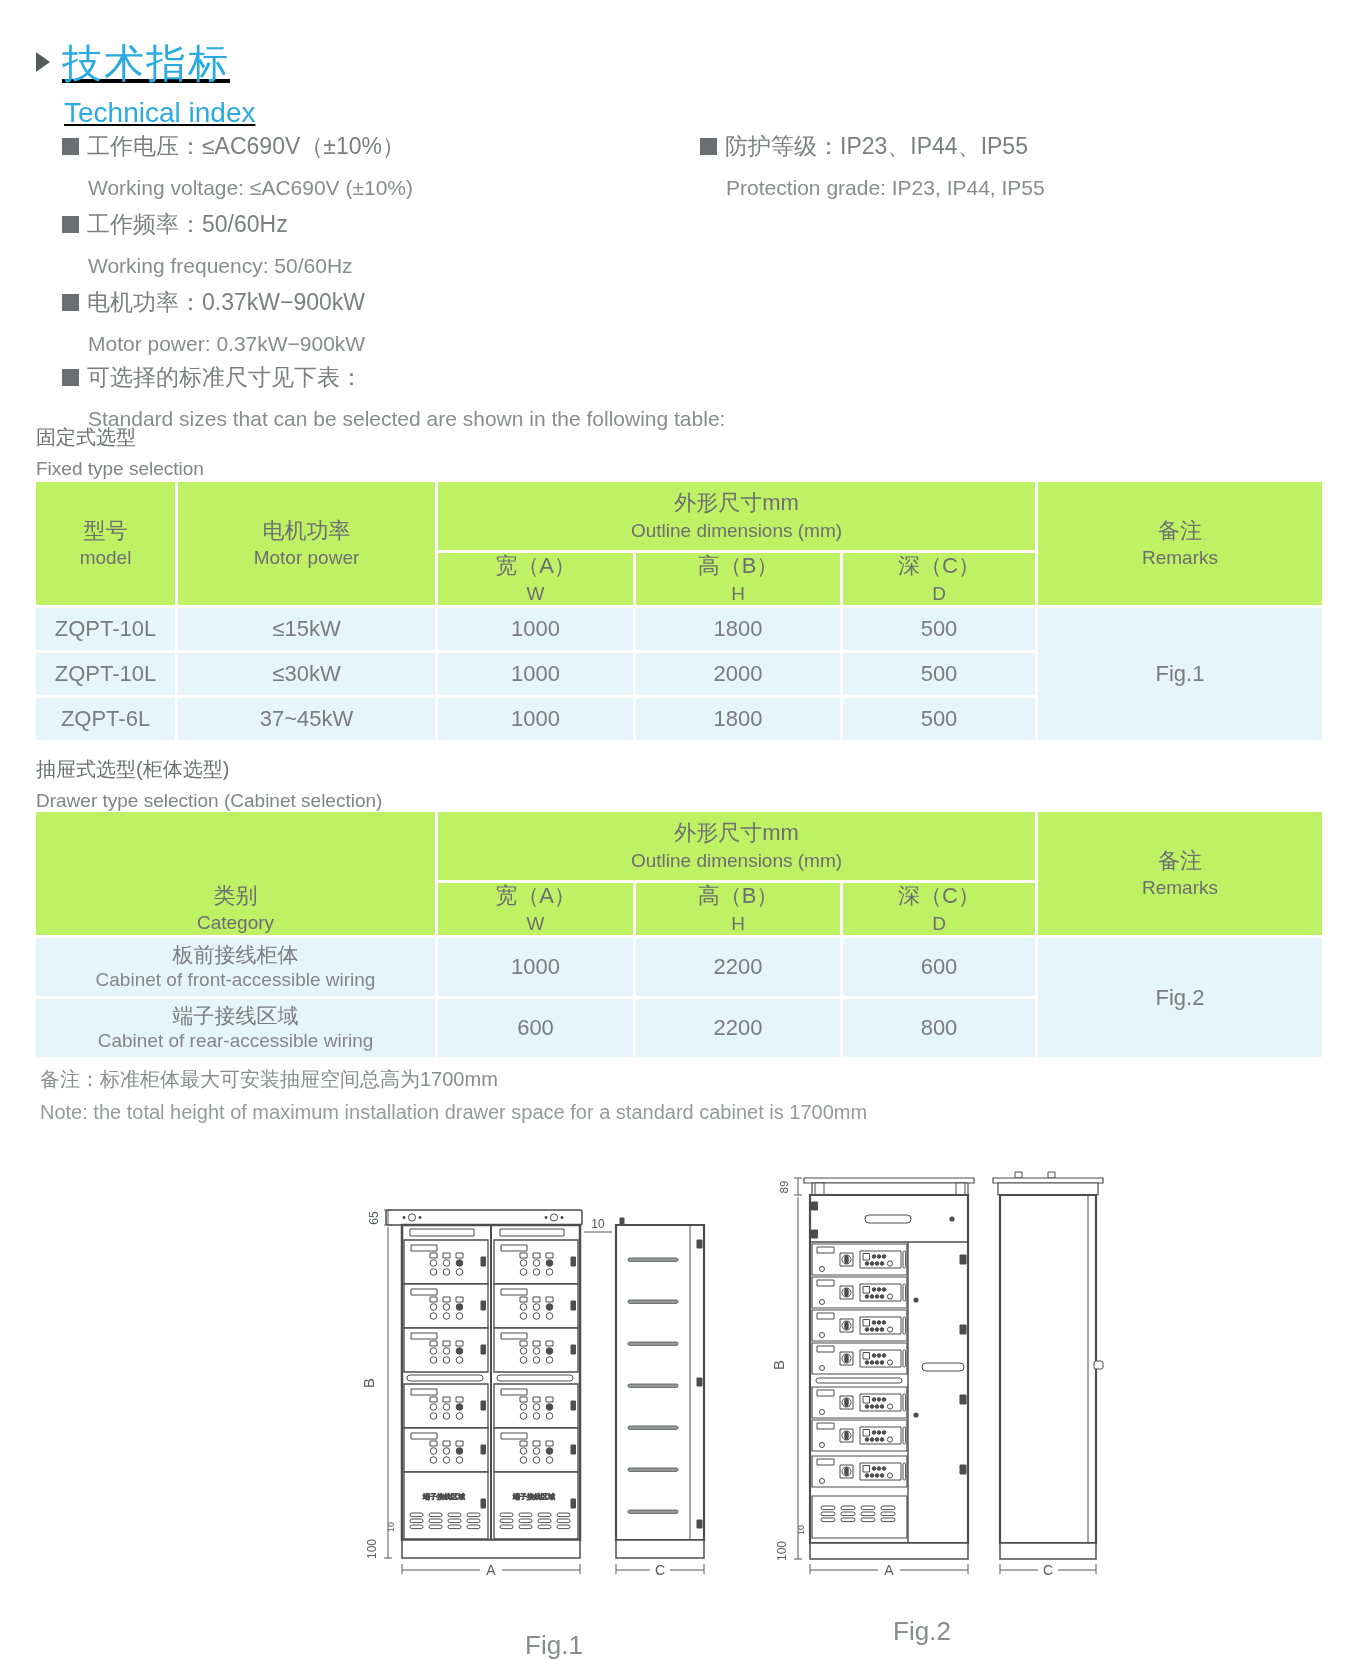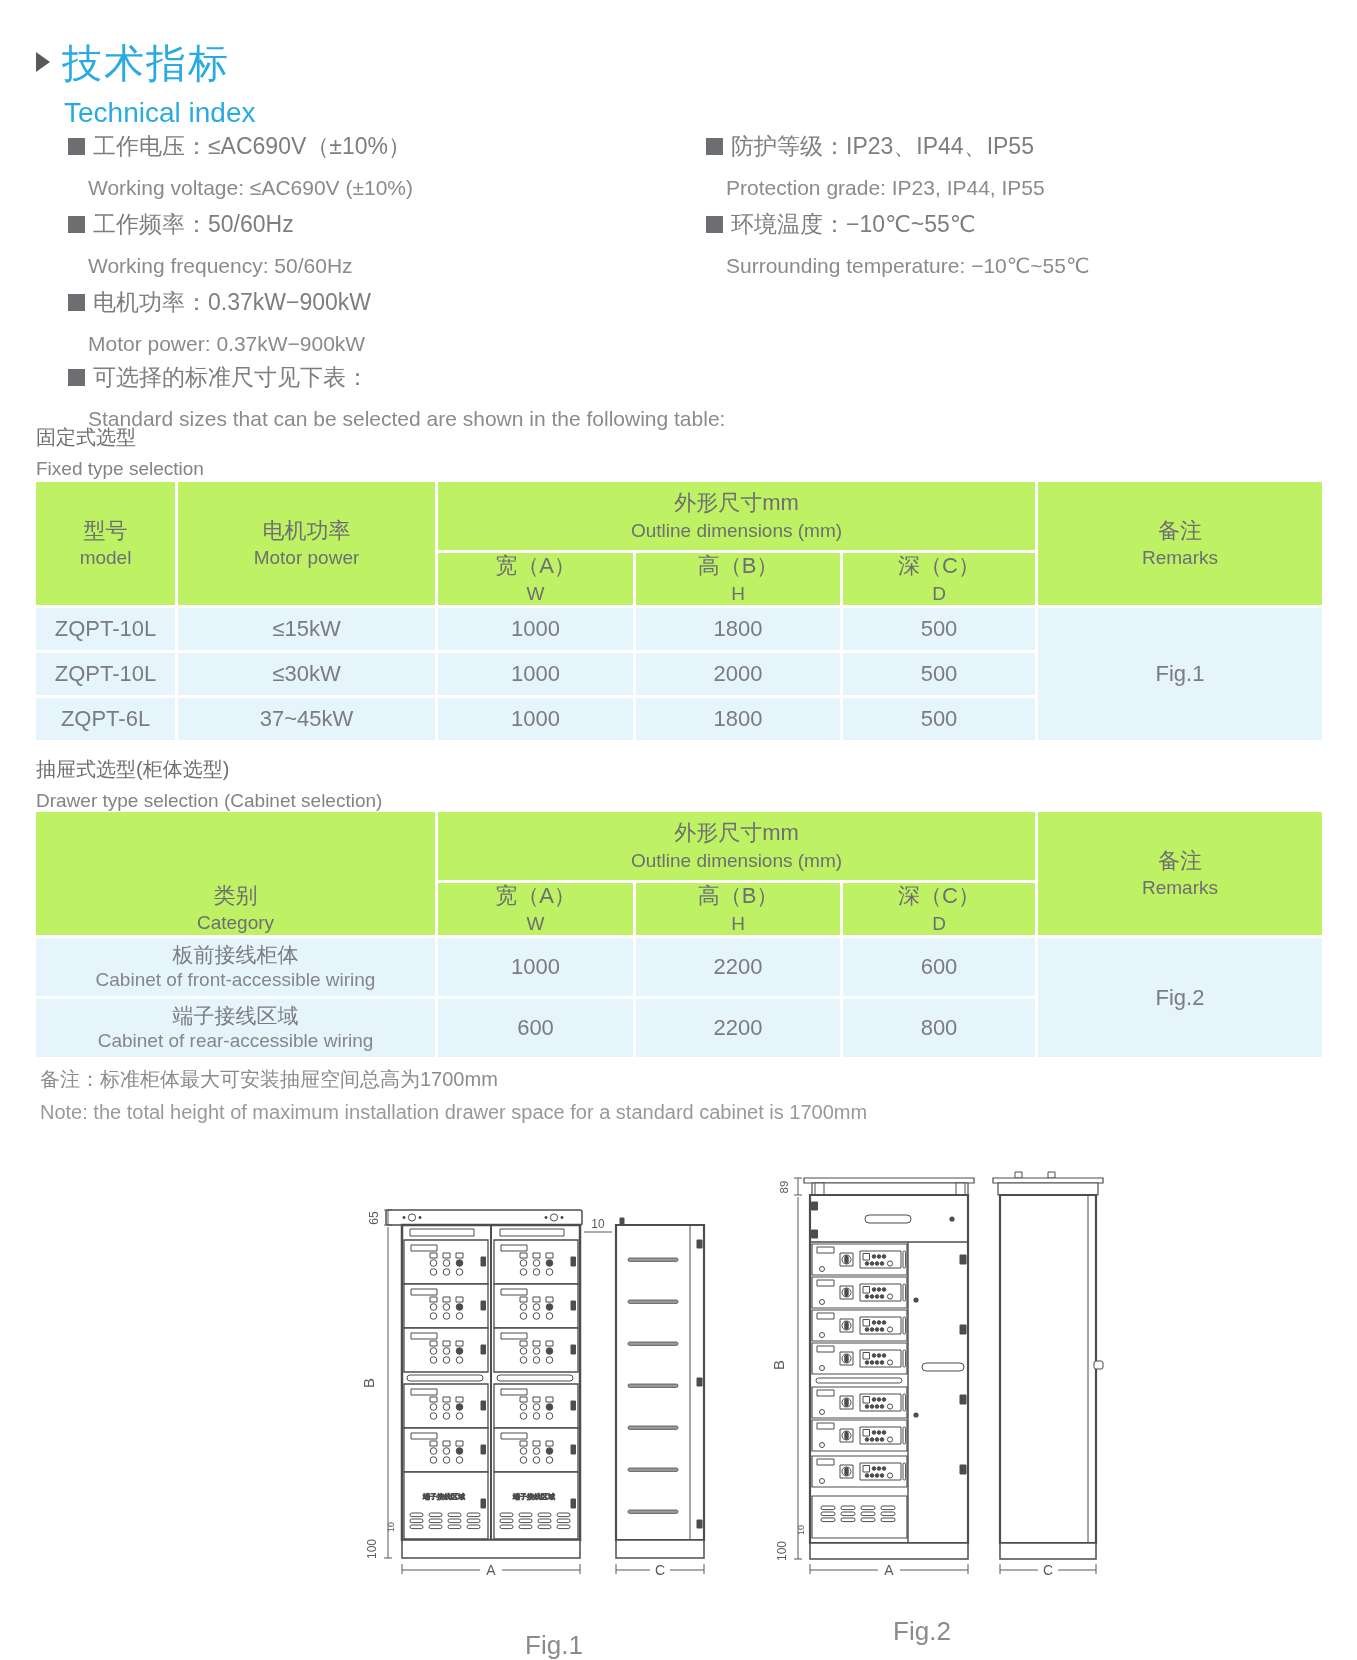--- a/index.html
+++ b/index.html
@@ -1,30 +1,30 @@
 <!DOCTYPE html>
 <html><head>
 <meta charset="utf-8">
 <style>
   html,body{margin:0;padding:0;background:#fff;}
   .page{
     position:relative;width:1357px;height:1660px;background:#ffffff;
     font-family:"Liberation Sans","DejaVu Sans",sans-serif;overflow:hidden;
   }
   
-  .hdr{position:absolute;left:36px;top:36px;}
+  .hdr{position:absolute;left:36px;top:36px;text-decoration:underline;}
   .hdr .arrow{
     position:absolute;left:0;top:16px;width:0;height:0;
     border-left:14px solid #58595b;border-top:10px solid transparent;border-bottom:10px solid transparent;
   }
   .hdr h1{margin:0 0 0 26px;font-size:40px;font-weight:500;color:#29abe2;letter-spacing:2px;}
   .hdr .sub{margin:6px 0 0 28px;font-size:28px;color:#29abe2;font-weight:400;}
   
   .spec{position:absolute;color:#7d7e81;}
-  .spec .cn{font-size:23px;display:flex;align-items:center;color:#7d7e81;margin-left:6px;}
+  .spec .cn{font-size:23px;display:flex;align-items:center;color:#7d7e81;}
   .spec .bullet{display:inline-block;width:17px;height:17px;background:#6d6e71;margin-right:8px;flex:0 0 auto;}
   .spec .en{font-size:21px;color:#8a8b8e;margin-top:14px;margin-left:26px;}
   
   .seclabel{position:absolute;left:36px;}
   .seclabel .cn{font-size:20px;color:#6e6f72;}
   .seclabel .en{font-size:19px;color:#828386;margin-top:7px;}
   
   .grid{position:absolute;left:36px;width:1286px;display:grid;gap:3px;}
   .t1{top:482px;grid-template-columns:139px 257px 195px 204px 192px 1fr;
       grid-template-rows:68px 52px 42px 42px 42px;}
@@ -86,27 +86,20 @@
       </div>
     <div class="en">Standard sizes that can be selected are shown in the following table:</div>
   </div>
 
   <div class="spec" style="left:700px;top:131px;">
     <div class="cn">
         <span class="bullet"></span>
         <span>防护等级：IP23、IP44、IP55</span>
       </div>
     <div class="en">Protection grade: IP23, IP44, IP55</div>
-  </div>
-  <div class="spec" style="left:700px;top:209px;">
-    <div class="cn">
-        <span class="bullet"></span>
-        <span>环境温度：−10℃~55℃</span>
-      </div>
-    <div class="en">Surrounding temperature: −10℃~55℃</div>
   </div>
 
   <div class="seclabel" style="top:424px;">
     <div class="cn">固定式选型</div>
     <div class="en">Fixed type selection</div>
   </div>
 
   <div class="grid t1">
     <div class="th" style="grid-area:1/1/3/2;">
       <div class="cn">型号</div>

